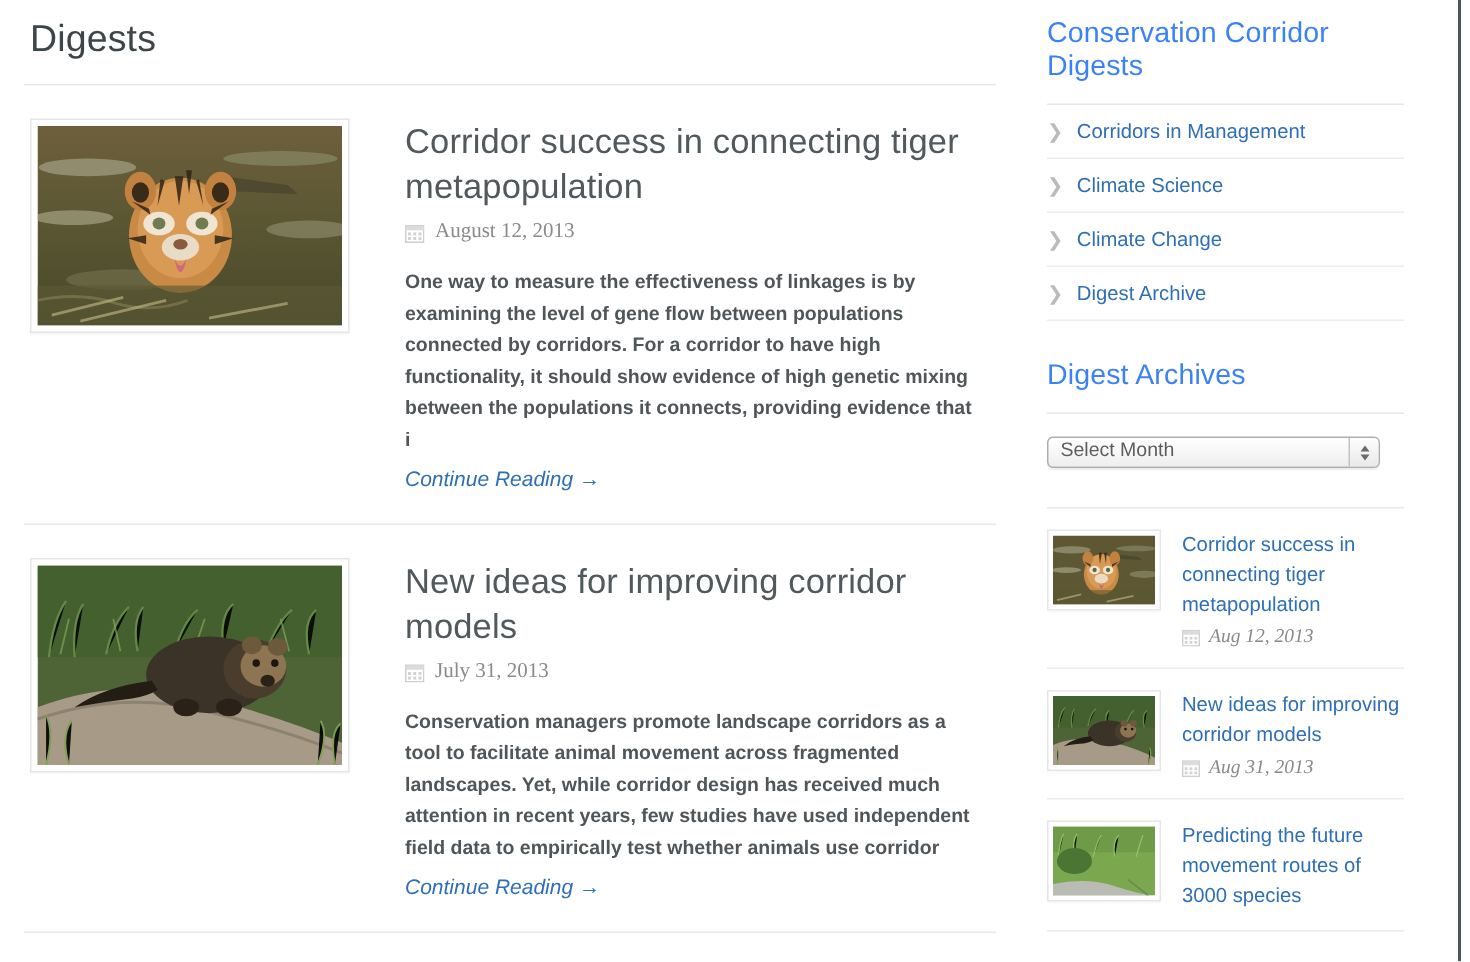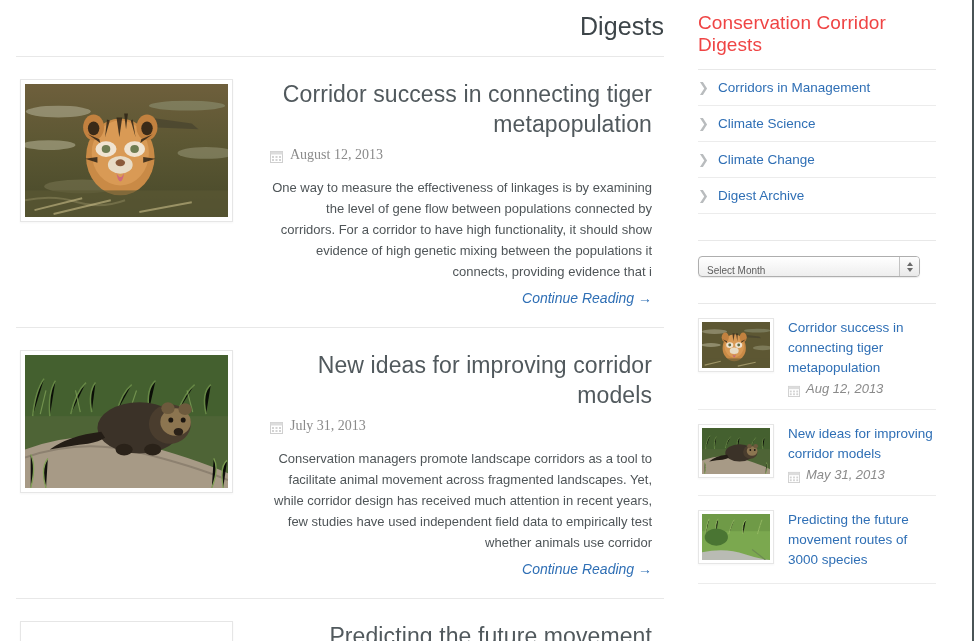--- a/index.html
+++ b/index.html
@@ -32,21 +32,20 @@
     width: 6px; height: 641px;
     background: #ffffff;
     z-index: 41;
   }
 
   
   #main {
     width: 680px;
     flex: 0 0 680px;
     padding: 0 16px 0 16px;
-    text-align: right;
   }
   .page-title {
     font-size: 25px;
     font-weight: 400;
     color: #3d4549;
     margin: 12px 0 0 4px;
     letter-spacing: 0.1px;
   }
   .title-rule {
     border-top: 1px solid #e8e8e8;
@@ -99,41 +98,42 @@
   .meta-date {
     font-family: "Liberation Serif", "DejaVu Serif", serif;
     font-size: 14px;
     color: #8a8a8a;
   }
   .excerpt {
     margin: 14px 0 0 0;
     font-size: 13px;
     line-height: 21px;
     color: #4f5558;
+    font-weight: bold;
   }
   .continue-link {
     display: inline-block;
     margin-top: 8px;
     font-style: italic;
     font-size: 14px;
     color: #2f6fb5;
     text-decoration: none;
   }
 
   
   #sidebar {
     width: 292px;
     flex: 0 0 292px;
     padding: 12px 36px 0 18px;
   }
   .widget { margin-bottom: 26px; }
   .widget-title {
     font-size: 19px;
     font-weight: 400;
-    color: #ef4444;
+    color: #3b82f6;
     margin: 0 0 0 0;
     letter-spacing: 0.1px;
   }
   .widget-rule {
     border-top: 1px solid #e8e8e8;
     margin-top: 13px;
   }
   .nav-list { list-style: none; margin: 0; padding: 0; }
   .nav-item {
     border-bottom: 1px solid #ececec;
@@ -157,23 +157,23 @@
   
   .month-select {
     margin-top: 15px;
     width: 222px;
     height: 21px;
     border: 1px solid #aeaeae;
     border-radius: 4px;
     background: linear-gradient(#ffffff, #eeeeee);
     box-shadow: 0 1px 1px rgba(0,0,0,0.08);
     display: flex;
-    align-items: flex-end;
+    align-items: flex-start;
     position: relative;
-    font-size: 10px;
+    font-size: 13px;
     color: #5d5d5d;
     padding-left: 8px;
     overflow: hidden;
   }
   .select-stepper {
     position: absolute;
     right: 0; top: 0;
     width: 20px; height: 100%;
     border-left: 1px solid #c3c3c3;
     background: linear-gradient(#fdfdfd, #e9e9e9);
@@ -211,21 +211,21 @@
   .digest-link {
     font-size: 13.5px;
     line-height: 20px;
     color: #2f6fb5;
     text-decoration: none;
     display: block;
   }
   .digest-meta { display: flex; align-items: center; margin-top: 3px; }
   .digest-meta .cal-icon { width: 12px; height: 12px; flex: 0 0 12px; margin-right: 6px; }
   .digest-date {
-    font-family: Liberation Sans, sans-serif;
+    font-family: Liberation Serif, serif;
     font-style: italic;
     font-size: 13px;
     color: #8a8a8a;
   }
 </style>
 </head>
 <body>
 
 <div id="page">
 
@@ -400,20 +400,21 @@
           <a class="nav-link" href="#">Climate Change</a>
         </li>
         <li class="nav-item">
           <span class="nav-arrow">❯</span>
           <a class="nav-link" href="#">Digest Archive</a>
         </li>
       </ul>
     </div>
 
     <div class="widget">
+      <h3 class="widget-title">Digest Archives</h3>
       <div class="widget-rule"></div>
       <div class="month-select">
         <span>Select Month</span>
         <span class="select-stepper">
           <span class="st-up"></span>
           <span class="st-down"></span>
         </span>
       </div>
     </div>
 
@@ -510,21 +511,21 @@
                     <g fill="#d3d3d3">
                       <rect x="2" y="6" width="2" height="2"></rect>
                       <rect x="5.5" y="6" width="2" height="2"></rect>
                       <rect x="9" y="6" width="2" height="2"></rect>
                       <rect x="2" y="9" width="2" height="2"></rect>
                       <rect x="5.5" y="9" width="2" height="2"></rect>
                       <rect x="9" y="9" width="2" height="2"></rect>
                     </g>
                   </svg>
               </span>
-              <span class="digest-date">May 31, 2013</span>
+              <span class="digest-date">Aug 31, 2013</span>
             </span>
           </span>
         </li>
 
         <li class="digest-item">
           <span class="digest-thumb-frame">
             <svg class="thumb" viewBox="0 0 76 48" preserveAspectRatio="none">
               <rect width="76" height="48" fill="#7ba84f"></rect>
               <rect width="76" height="18" fill="#6f9a47"></rect>
               <g stroke="#9cc069" stroke-width="1" opacity="0.9">

